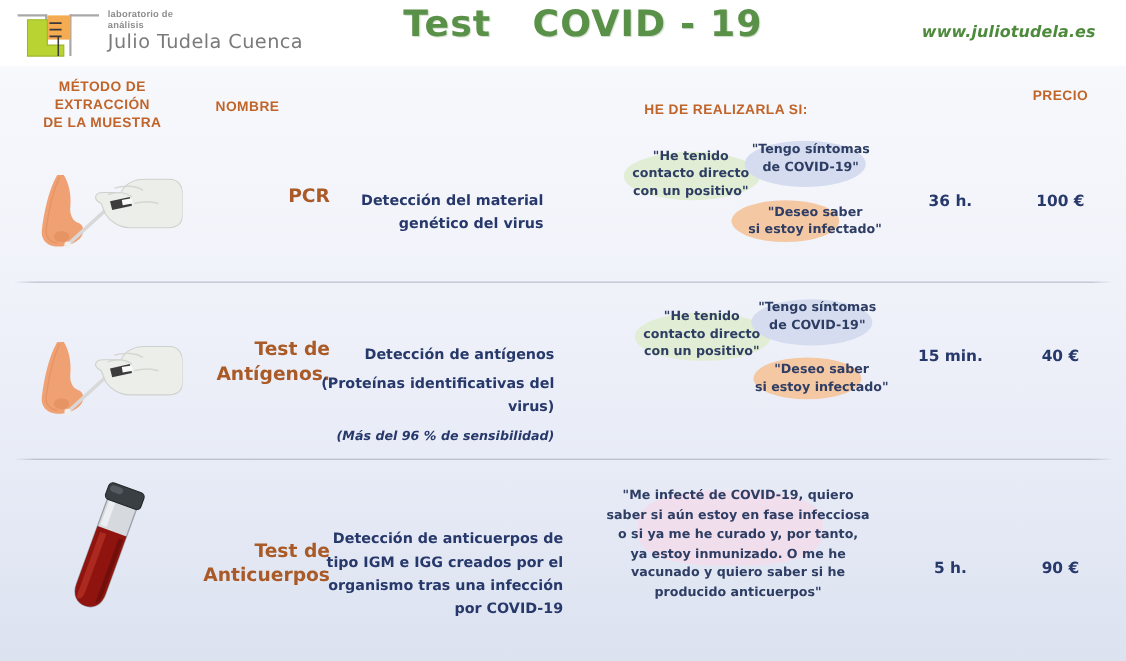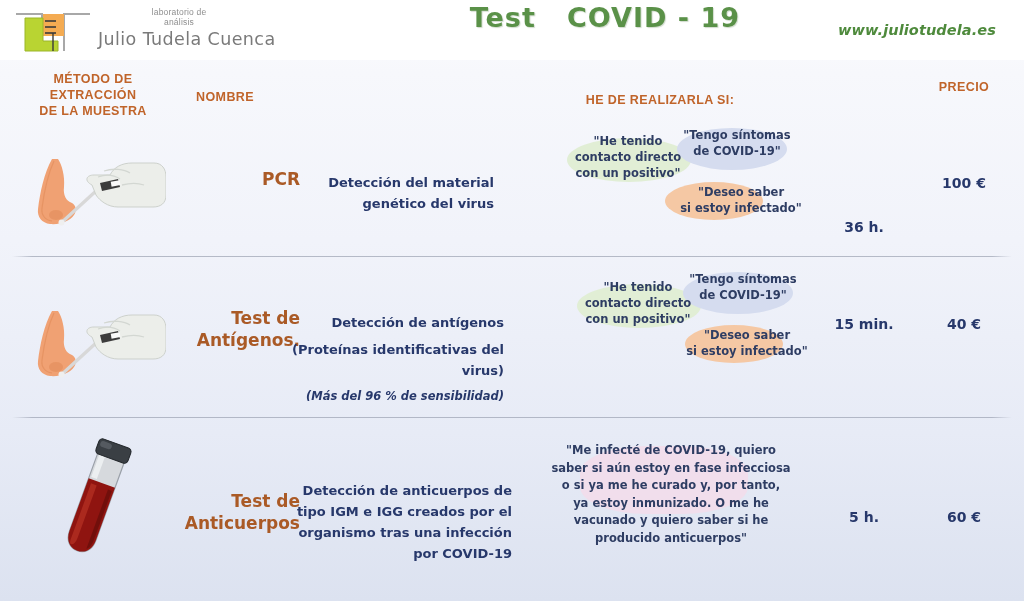--- a/index.html
+++ b/index.html
@@ -39,43 +39,44 @@
     position: absolute;
     left: 0; top: 2px;
     width: 82px; height: 48px;
   }
   .logo-text {
     position: absolute;
     left: 86px; top: 2px;
     width: 164px;
   }
   .logo-sub {
-    text-align: center;
+    text-align: left;
     font-size: 8.5px;
     color: #8e8e8e;
     line-height: 9.5px;
     letter-spacing: .2px;
     padding-right: 2px;
+    font-weight: bold;
   }
   .logo-name {
     font-size: 17.5px;
     color: #7a7a7a;
     letter-spacing: .4px;
     margin-top: 2px;
     white-space: nowrap;
     font-family: "DejaVu Sans", sans-serif;
   }
 
   
   #main-title {
     position: absolute;
     left: 320px; top: 2px;
     width: 420px;
-    text-align: right;
-    font-size: 27px;
+    text-align: center;
+    font-size: 33px;
     font-weight: bold;
     color: #5a9148;
     letter-spacing: 1px;
     white-space: pre;
     text-shadow: 1px 1px 1px rgba(120,150,110,.35);
     font-family: "DejaVu Sans", sans-serif;
   }
   #website {
     position: absolute;
     right: 28px; top: 22px;
@@ -274,21 +275,21 @@
       <div class="blob blob-peach" style="left:145px; top:62px; width:98px;  height:38px;"></div>
       <div class="bubble" style="left:38px;  top:13px; width:140px;">"He tenido
 contacto directo
 con un positivo"</div>
       <div class="bubble" style="left:156px; top:7px;  width:122px;">"Tengo síntomas
 de COVID-19"</div>
       <div class="bubble" style="left:158px; top:64px; width:126px;">"Deseo saber
 si estoy infectado"</div>
     </div>
 
-    <div class="cell cell-plazo" style="left:805px; top:55px; width:118px;margin-top:44px;">36 h.</div>
+    <div class="cell cell-plazo" style="left:805px; top:55px; width:118px;">36 h.</div>
     <div class="cell cell-precio" style="left:910px; top:55px; width:108px;">100 €</div>
   </div>
 
   <div class="row" id="row-2">
 
     <svg class="imgbox" style="left:14px; top:40px; width:152px; height:86px;" viewBox="0 0 152 86">
       <path d="M38 14 C30 28, 26 48, 24 64 C23 72, 28 78, 36 79 C46 80, 56 76, 60 70
                C63 66, 62 60, 58 58 C52 56, 49 50, 50 42 C51 31, 48 20, 44 14 Z" fill="#f0a173"></path>
       <path d="M40 16 C34 29, 30 48, 28 63 C27 70, 31 75, 38 76" fill="none" stroke="#e08b58" stroke-width="1.2" opacity=".6"></path>
       <ellipse cx="42" cy="70" rx="7" ry="5" fill="#e08b58" opacity=".55"></ellipse>
@@ -359,16 +360,16 @@
       <div class="blob blob-pink" style="left:60px; top:28px; width:168px; height:68px; border-radius:40%;"></div>
       <div class="para-block" style="left:22px; top:24px; width:258px;">"Me infecté de COVID-19, quiero
 saber si aún estoy en fase infecciosa
 o si ya me he curado y, por tanto,
 ya estoy inmunizado. O me he
 vacunado y quiero saber si he
 producido anticuerpos"</div>
     </div>
 
     <div class="cell cell-plazo" style="left:805px; top:91px; width:118px;">5 h.</div>
-    <div class="cell cell-precio" style="left:910px; top:91px; width:108px;">60 €</div>
+    <div class="cell cell-precio" style="left:910px; top:91px; width:108px;">90 €</div>
   </div>
 
 </div>
 
 </body></html>

